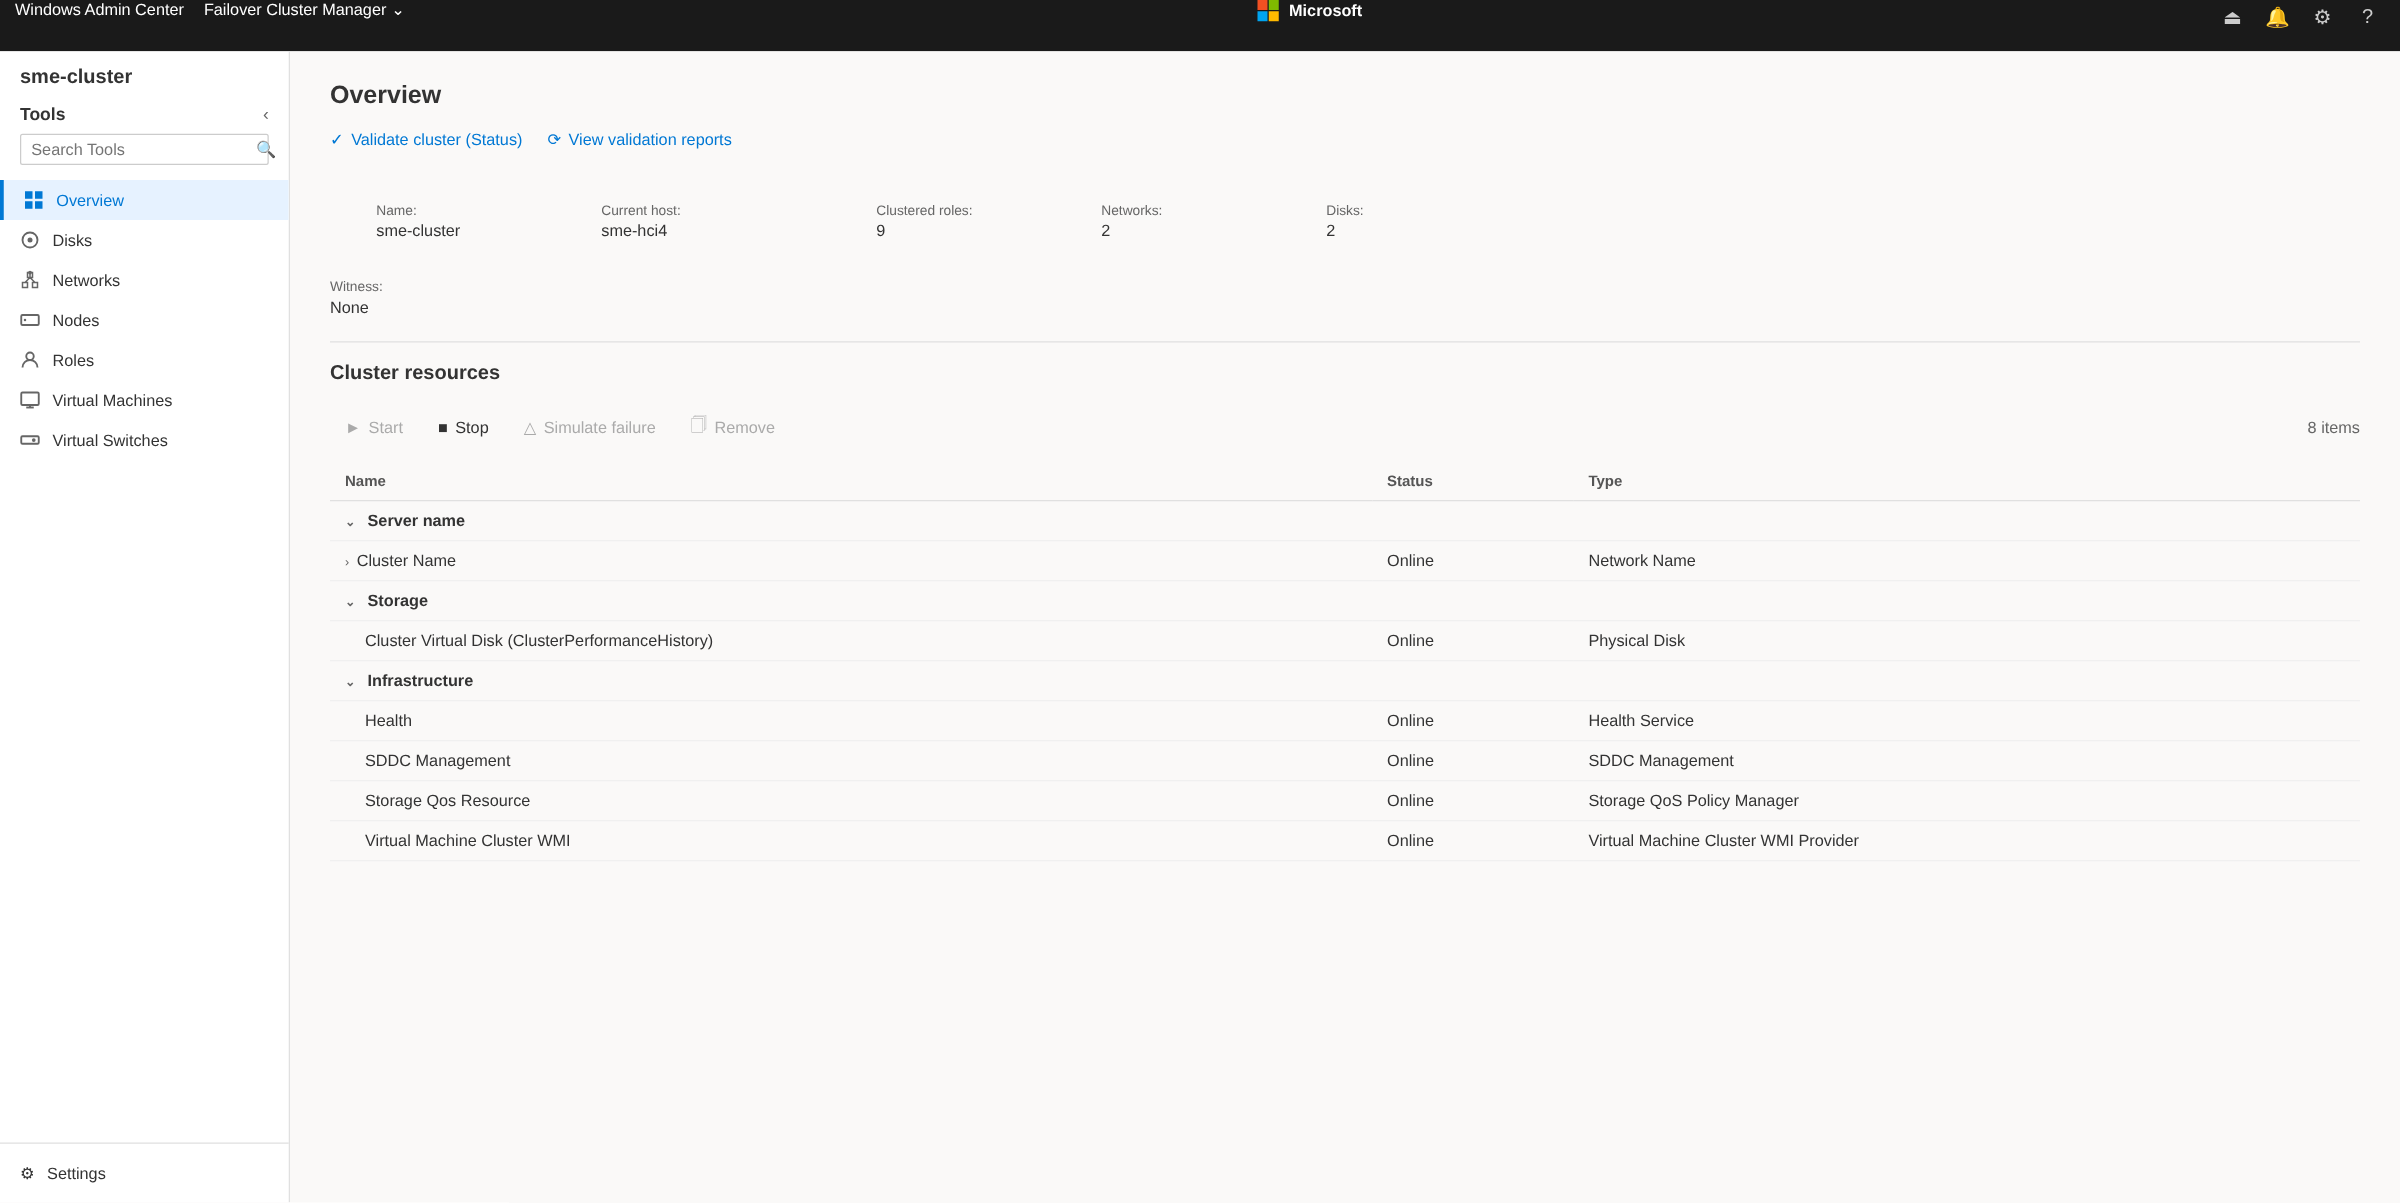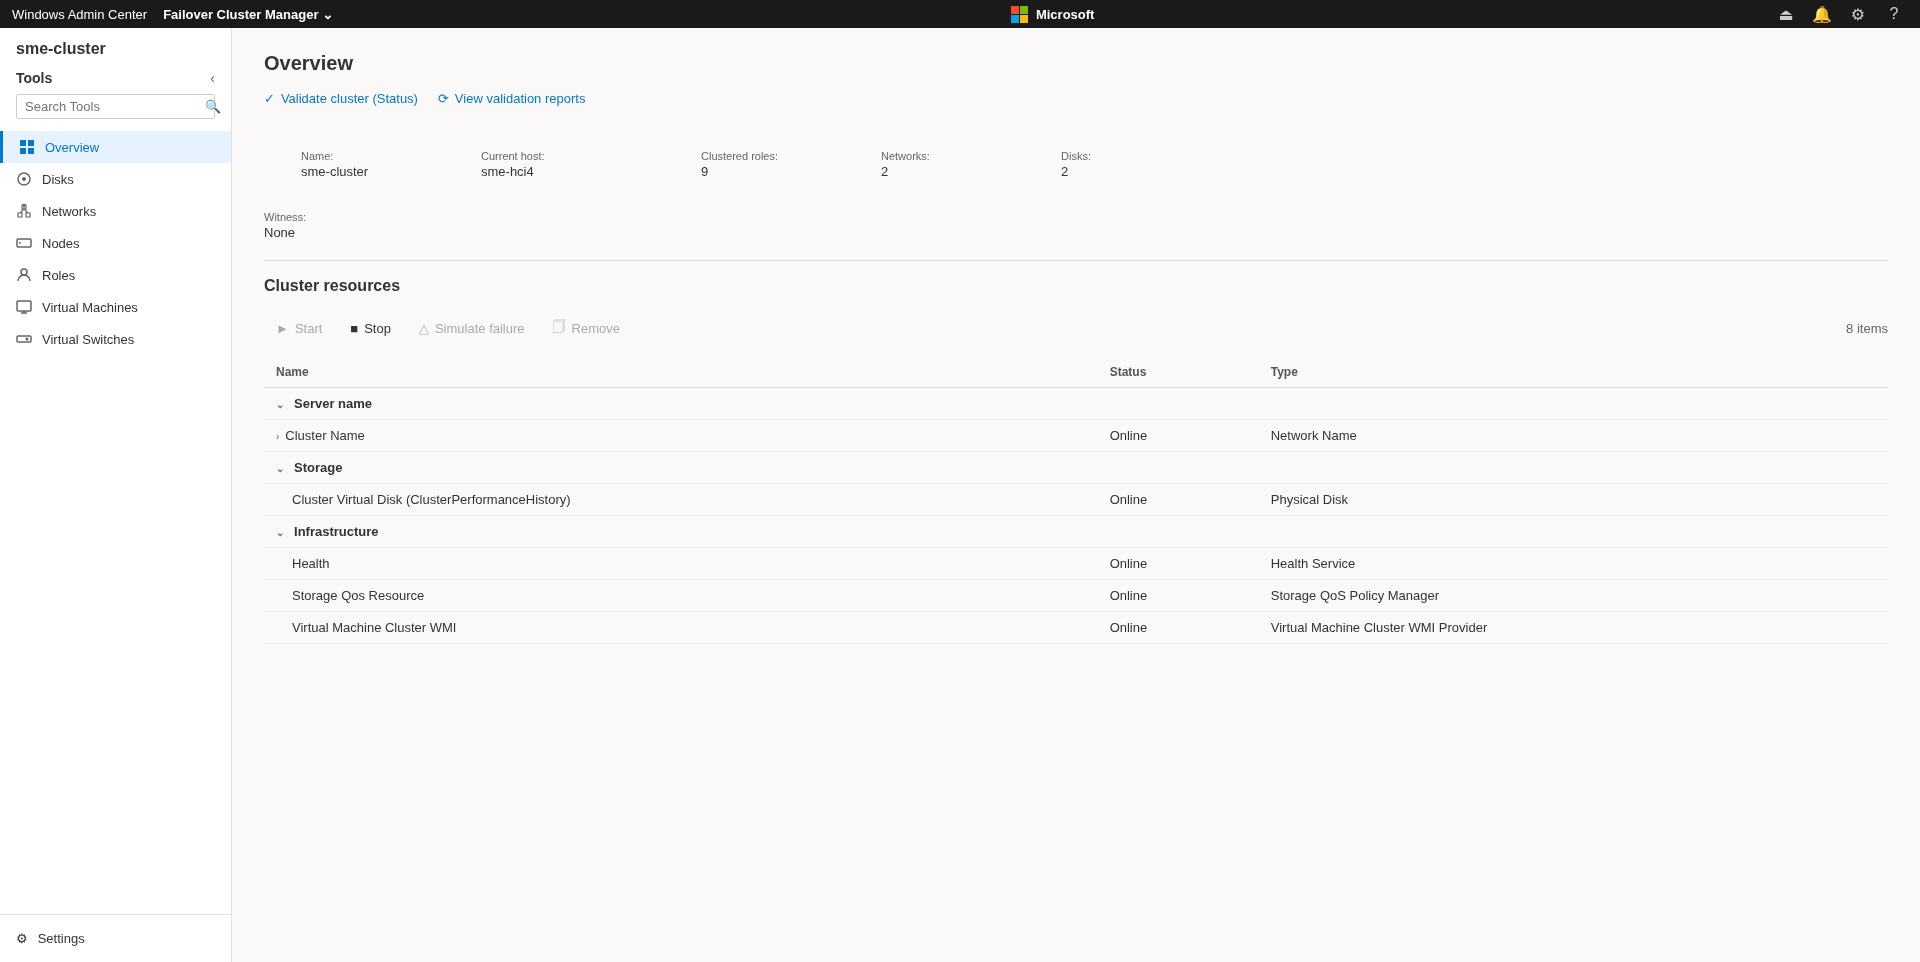--- a/index.html
+++ b/index.html
@@ -1,21 +1,21 @@
 <!DOCTYPE html>
 <html><head>
   <meta charset="utf-8">
   <style>
     * { box-sizing: border-box; margin: 0; padding: 0; }
     body { font-family: 'Segoe UI', Arial, sans-serif; font-size: 13px; color: #333; background: #fff; height: 962px; overflow: hidden; display: flex; flex-direction: column; }
 
     
-    .topbar { background: #1a1a1a; color: #fff; height: 28px; display: flex; align-items: center; padding: 0 12px; gap: 16px; flex-shrink: 0; }
+    .topbar { background: #1a1a1a; color: #fff; height: 41px; display: flex; align-items: flex-start; padding: 0 12px; gap: 16px; flex-shrink: 0; }
     .topbar-title { font-size: 13px; color: #fff; font-weight: 400; }
-    .topbar-app { font-size: 13px; color: #fff; display: flex; align-items: center; gap: 4px; cursor: pointer; font-weight: bold; }
+    .topbar-app { font-size: 13px; color: #fff; display: flex; align-items: center; gap: 4px; cursor: pointer; }
     .topbar-center { flex: 1; display: flex; justify-content: center; }
     .ms-logo { display: flex; gap: 2px; align-items: center; }
     .ms-logo span { font-size: 13px; color: #fff; margin-left: 6px; font-weight: bold; }
     .ms-squares { display: grid; grid-template-columns: 8px 8px; grid-template-rows: 8px 8px; gap: 1px; }
     .sq1 { background: #f25022; }
     .sq2 { background: #7fba00; }
     .sq3 { background: #00a4ef; }
     .sq4 { background: #ffb900; }
     .topbar-icons { display: flex; align-items: center; gap: 8px; }
     .topbar-icon { color: #ccc; font-size: 16px; cursor: pointer; width: 28px; height: 28px; display: flex; align-items: center; justify-content: center; }
@@ -296,20 +296,25 @@
       <span class="expand-icon">⌄</span>
       <strong>Infrastructure</strong>
     </td>
   </tr>
           <tr>
       <td class="indent-2"><span style="display:inline-block;width:16px;"></span><span>Health</span></td>
       <td class="status-online">Online</td>
       <td>Health Service</td>
     </tr>
           <tr>
+      <td class="indent-2"><span style="display:inline-block;width:16px;"></span><span>SDDC Management</span></td>
+      <td class="status-online">Online</td>
+      <td>SDDC Management</td>
+    </tr>
+          <tr>
       <td class="indent-2"><span style="display:inline-block;width:16px;"></span><span>Storage Qos Resource</span></td>
       <td class="status-online">Online</td>
       <td>Storage QoS Policy Manager</td>
     </tr>
           <tr>
       <td class="indent-2"><span style="display:inline-block;width:16px;"></span><span>Virtual Machine Cluster WMI</span></td>
       <td class="status-online">Online</td>
       <td>Virtual Machine Cluster WMI Provider</td>
     </tr>
         </tbody>

